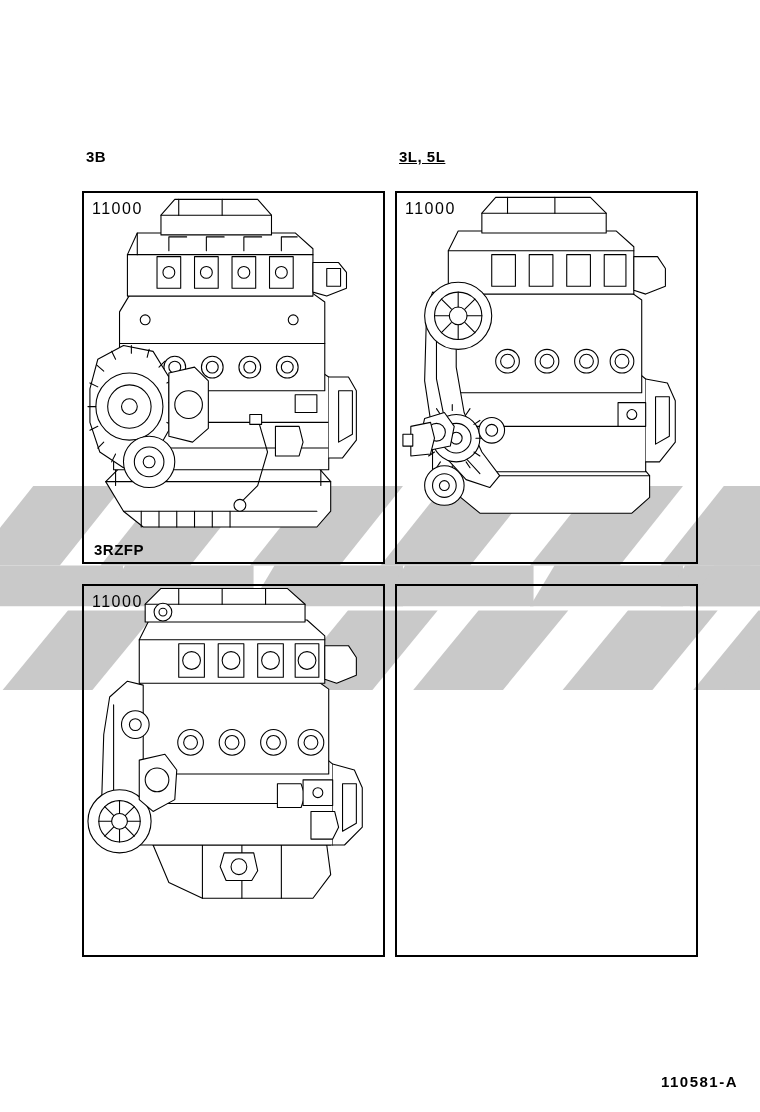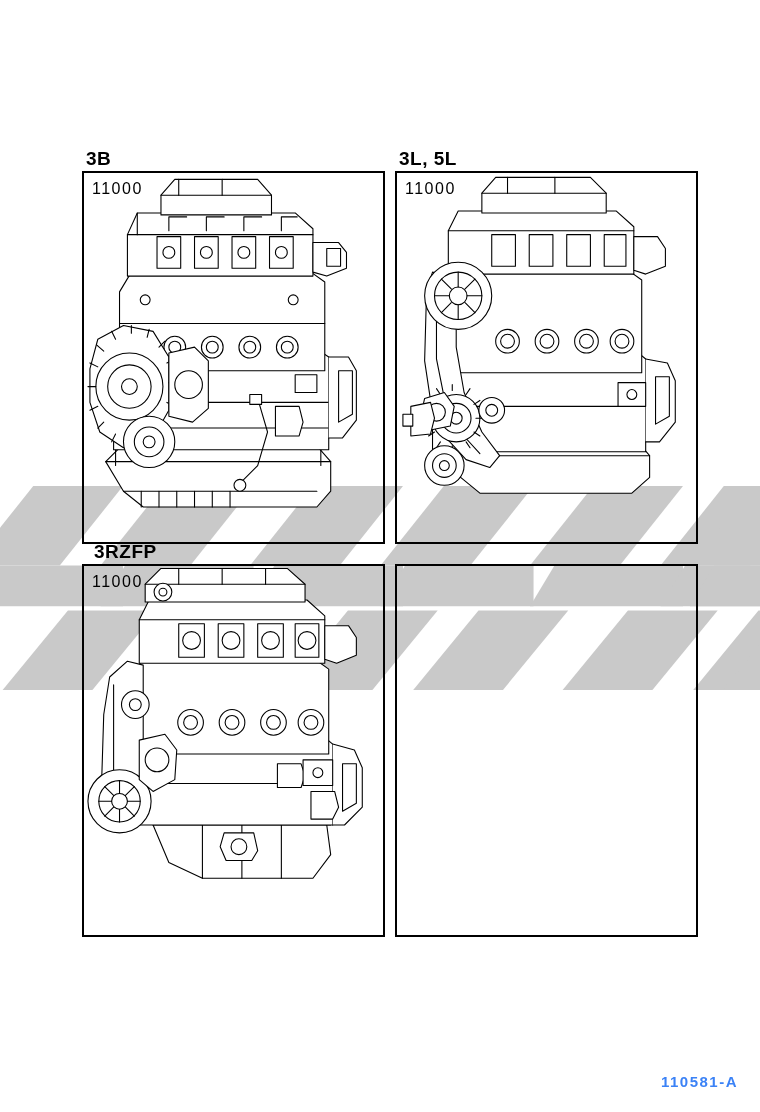--- a/index.html
+++ b/index.html
@@ -37,38 +37,39 @@
     top: 171px;
     width: 616px;
     height: 766px;
     z-index: 2;
   }
   .panel {
     position: absolute;
     box-sizing: border-box;
     border: 2px solid #000000;
     background: transparent;
+    margin-top: 20px;
   }
   .panel.tl { left: 0px;   top: 0px;   width: 303px; height: 373px; }
   .panel.tr { left: 313px; top: 0px;   width: 303px; height: 373px; }
   .panel.bl { left: 0px;   top: 393px; width: 303px; height: 373px; }
   .panel.br { left: 313px; top: 393px; width: 303px; height: 373px; }
 
   .panel-caption {
     position: absolute;
     font-family: "Liberation Sans", sans-serif;
-    font-size: 19px;
+    font-size: 15px;
     font-weight: 700;
     color: #000000;
     letter-spacing: 0.5px;
     white-space: nowrap;
     z-index: 3;
   }
   .cap-tl { left: 86px;  top: 148px; }
-  .cap-tr { left: 399px; top: 148px; }
+  .cap-tr { left: 399px; top: 148px; text-decoration: underline; }
   .cap-bl { left: 94px;  top: 541px; }
 
   .part-number {
     position: absolute;
     left: 8px;
     top: 7px;
     font-family: "Liberation Sans", sans-serif;
     font-size: 16px;
     font-weight: 400;
     letter-spacing: 1.5px;
@@ -88,21 +89,21 @@
 
   
   .figure-code {
     position: absolute;
     right: 22px;
     bottom: 22px;
     font-family: "Liberation Sans", sans-serif;
     font-size: 15px;
     font-weight: 700;
     letter-spacing: 1.5px;
-    color: #3b82f6;
+    color: #000000;
     white-space: nowrap;
     z-index: 3;
   }
 </style>
 </head>
 <body>
 
 <div id="page">
 
   <div class="watermark-layer">

